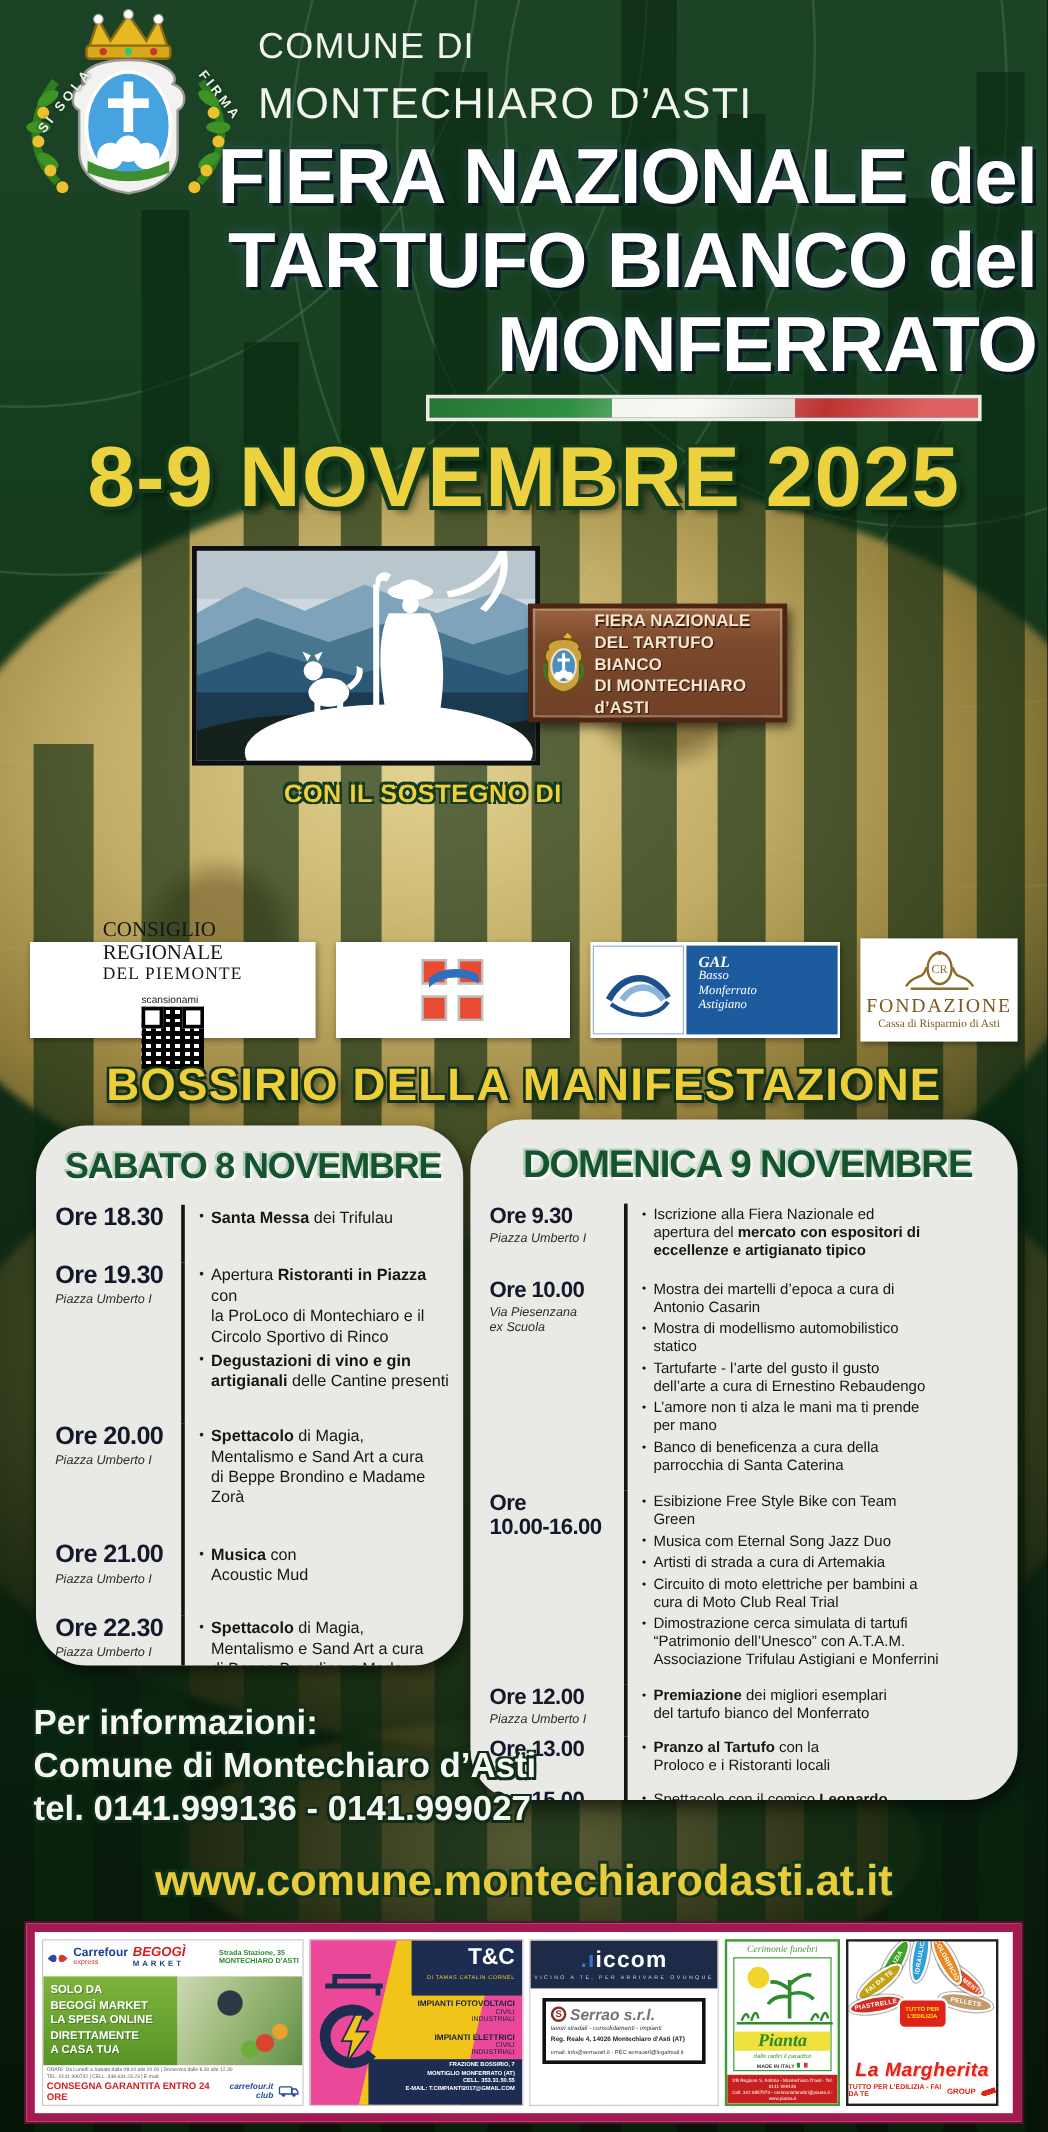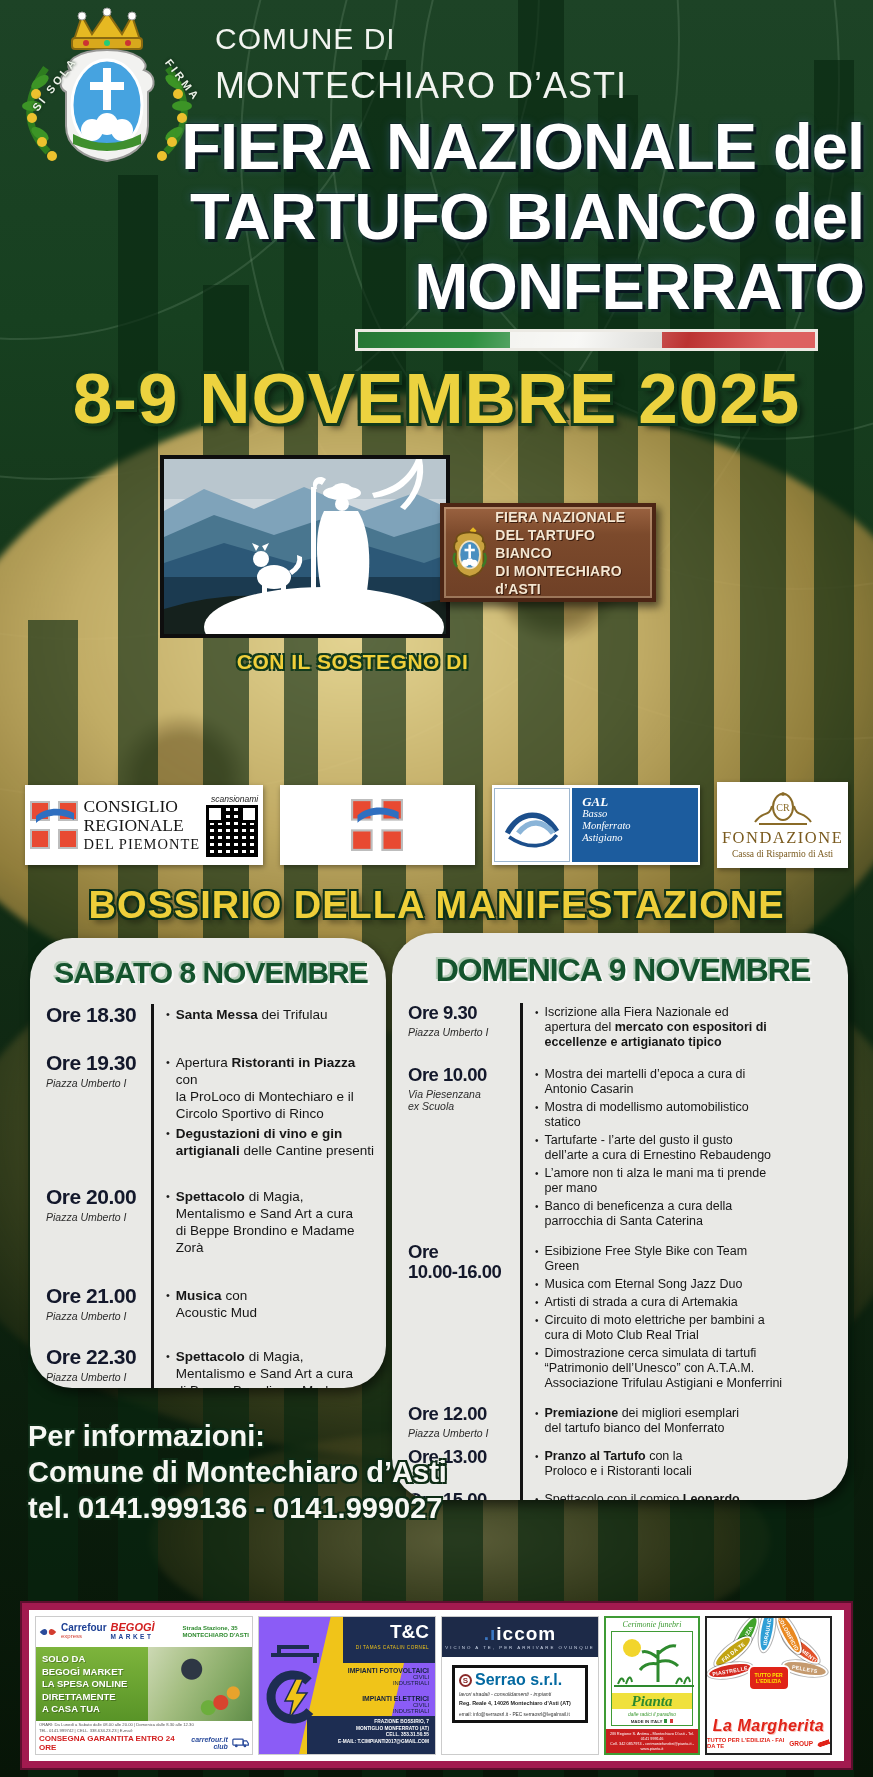--- a/index.html
+++ b/index.html
@@ -43,24 +43,24 @@
   .plaque{position:absolute;left:440px;top:503px;width:216px;height:99px;background:linear-gradient(180deg,#9a6240,#7c4a2c 30%,#6f4026);
     border:4px solid #4c2514;box-shadow:inset 0 0 0 2px rgba(240,220,190,.35),4px 5px 8px rgba(0,0,0,.55);
     display:flex;align-items:center;gap:6px;padding:6px;}
   .plaque-text{color:#f5e7d2;font-weight:bold;font-size:14px;line-height:18px;letter-spacing:.2px;
     text-shadow:1px 1px 0 rgba(40,16,6,.8);}
   .support{position:absolute;left:0;top:650px;width:705px;text-align:center;font-size:21px;font-weight:800;
     letter-spacing:.5px;color:#f0cf3a;text-shadow:2px 2px 0 #123a1c,-2px -2px 0 #123a1c,2px -2px 0 #123a1c,-2px 2px 0 #123a1c;}
   
   .sponsors{position:absolute;left:25px;top:780px;width:823px;height:90px;display:flex;gap:17px;align-items:center;}
   .sp-card{background:#fff;display:flex;align-items:center;justify-content:center;box-shadow:1px 2px 5px rgba(0,0,0,.4);}
-  .sp1{width:262px;height:80px;gap:6px;padding:4px;}
+  .sp1{width:262px;height:80px;gap:6px;padding:4px;flex-direction:column;}
   .sp1 .txt{font-family:"Liberation Serif",serif;font-size:17.5px;line-height:19px;color:#161616;}
   .sp1 .txt .small{font-size:14.5px;letter-spacing:1px;}
-  .qrwrap{text-align:right;font-style:italic;}
+  .qrwrap{text-align:left;}
   .qrlabel{font-size:8.5px;color:#222;margin-bottom:1px;}
   .qr{width:52px;height:52px;background:
       repeating-linear-gradient(90deg,#000 0 4px,transparent 4px 8px),
       repeating-linear-gradient(0deg,#000 0 4px,#fff 4px 7px);
       position:relative;}
   .qr:before,.qr:after{content:"";position:absolute;width:12px;height:12px;border:3px solid #000;background:#fff;}
   .qr:before{left:0;top:0;} .qr:after{right:0;top:0;}
   .sp2{width:216px;height:80px;gap:8px;}
   .sp2 .txt{font-family:"Liberation Serif",serif;font-size:26px;line-height:27px;color:#111;}
   .sp3{width:212px;height:80px;padding:2px;gap:2px;}
@@ -119,42 +119,42 @@
      radial-gradient(circle at 82% 62%,#e8a32c 0 6px,rgba(0,0,0,0) 7px),
      radial-gradient(circle at 58% 82%,#6cae3c 0 7px,rgba(0,0,0,0) 8px),
      radial-gradient(circle at 42% 30%,#2e3744 0 10px,rgba(0,0,0,0) 11px),
      linear-gradient(120deg,#cdd9b4,#a3bd80 40%,#7da45e 75%,#5f8c48);}
   .beg-bot{padding:1px 3px;}
   .beg-small{font-size:4.2px;color:#555;line-height:5.5px;}
   .beg-row{display:flex;align-items:center;gap:4px;}
   .beg-guar{color:#d21f1f;font-weight:800;font-size:8px;margin-top:1px;}
   .club{margin-left:auto;color:#2a4b9b;font-style:italic;font-weight:bold;font-size:7px;text-align:right;line-height:7px;}
   
-  .ad-tc{width:178px;background:#8b5cf6;}
+  .ad-tc{width:178px;background:#ec4899;}
   .tc-band{position:absolute;left:52px;top:-10px;width:84px;height:190px;background:#f0c419;transform:skewX(-13deg);}
   .tc-navy-top{position:absolute;right:0;top:0;width:92px;height:46px;background:#1d2d52;color:#fff;text-align:right;padding:4px 6px;}
   .tc-navy-top .big{font-size:19px;font-weight:800;}
   .tc-navy-top .sub{font-size:4.6px;color:#f0c419;letter-spacing:.5px;margin-top:2px;}
   .tc-sec{position:absolute;right:6px;text-align:right;color:#14213d;}
   .tc-sec .h{font-size:6.8px;font-weight:800;}
   .tc-sec .v{font-size:5.8px;}
   .tc-addr{position:absolute;right:0;bottom:0;width:128px;height:38px;background:#1d2d52;color:#fff;
     font-size:4.8px;line-height:6.6px;text-align:right;padding:3px 6px;font-weight:bold;}
   .tc-logo{position:absolute;left:4px;top:22px;}
   
   .ad-icc{width:158px;}
   .icc-banner{height:40px;background:#1d2a48;display:flex;flex-direction:column;align-items:center;justify-content:center;}
   .icc-name{color:#fff;font-weight:800;font-size:19px;line-height:18px;letter-spacing:1px;}
   .icc-name .dot{color:#3a77c2;}
   .icc-tag{color:#cdd6e8;font-size:4.4px;letter-spacing:2px;margin-top:2px;}
   .serrao{margin:8px 10px 0 10px;border:3px solid #111;padding:3px 4px;}
   .ser-row{display:flex;align-items:center;gap:3px;}
   .ser-s{width:13px;height:13px;border:2px solid #8a2a2a;border-radius:50%;color:#8a2a2a;font-size:8px;font-weight:bold;
     display:flex;align-items:center;justify-content:center;}
-  .ser-name{color:#0369a1;font-weight:800;font-size:16px;}
+  .ser-name{color:#737373;font-weight:800;font-style:italic;font-size:13px;}
   .ser-sub{font-size:5.2px;font-style:italic;color:#333;margin-top:2px;}
   .ser-addr{font-size:5.4px;font-weight:bold;color:#222;margin-top:3px;}
   .ser-mail{font-size:4.8px;color:#333;margin-top:6px;}
   
   .ad-pia{width:96px;border:2px solid #3f9b35;display:flex;flex-direction:column;}
   .pia-top{font-family:"Liberation Serif",serif;font-style:italic;color:#3f9b35;font-size:8px;text-align:center;padding:2px 0;}
   .pia-logo{flex:1;margin:0 5px;border:1px solid #3f9b35;position:relative;background:#fff;}
   .pia-name{position:absolute;left:0;right:0;bottom:16px;background:#f0e13c;color:#2e8a2e;
     font-family:"Liberation Serif",serif;font-style:italic;font-weight:bold;font-size:15px;text-align:center;line-height:16px;}
   .pia-slogan{position:absolute;left:0;right:0;bottom:8px;color:#3f9b35;font-size:5px;font-style:italic;text-align:center;}
@@ -584,20 +584,21 @@
           </div>
         </div>
       </div>
   </div>
 
   <div class="info">
     <div>Per informazioni:</div>
     <div>Comune di Montechiaro d’Asti</div>
     <div>tel. 0141.999136 - 0141.999027</div>
   </div>
+  <div class="website">www.comune.montechiarodasti.at.it</div>
 
   <div class="footer">
 
     <div class="ad ad-beg">
       <div class="beg-top">
         <svg width="18" height="12" viewBox="0 0 22 14">
           <path d="M10,7 C10,3 6,1 1,7 C6,13 10,11 10,7 Z" fill="#2a4b9b"></path>
           <path d="M12,7 C12,3 16,1 21,7 C16,13 12,11 12,7 Z" fill="#d23c30"></path>
         </svg>
         <div class="carf">

